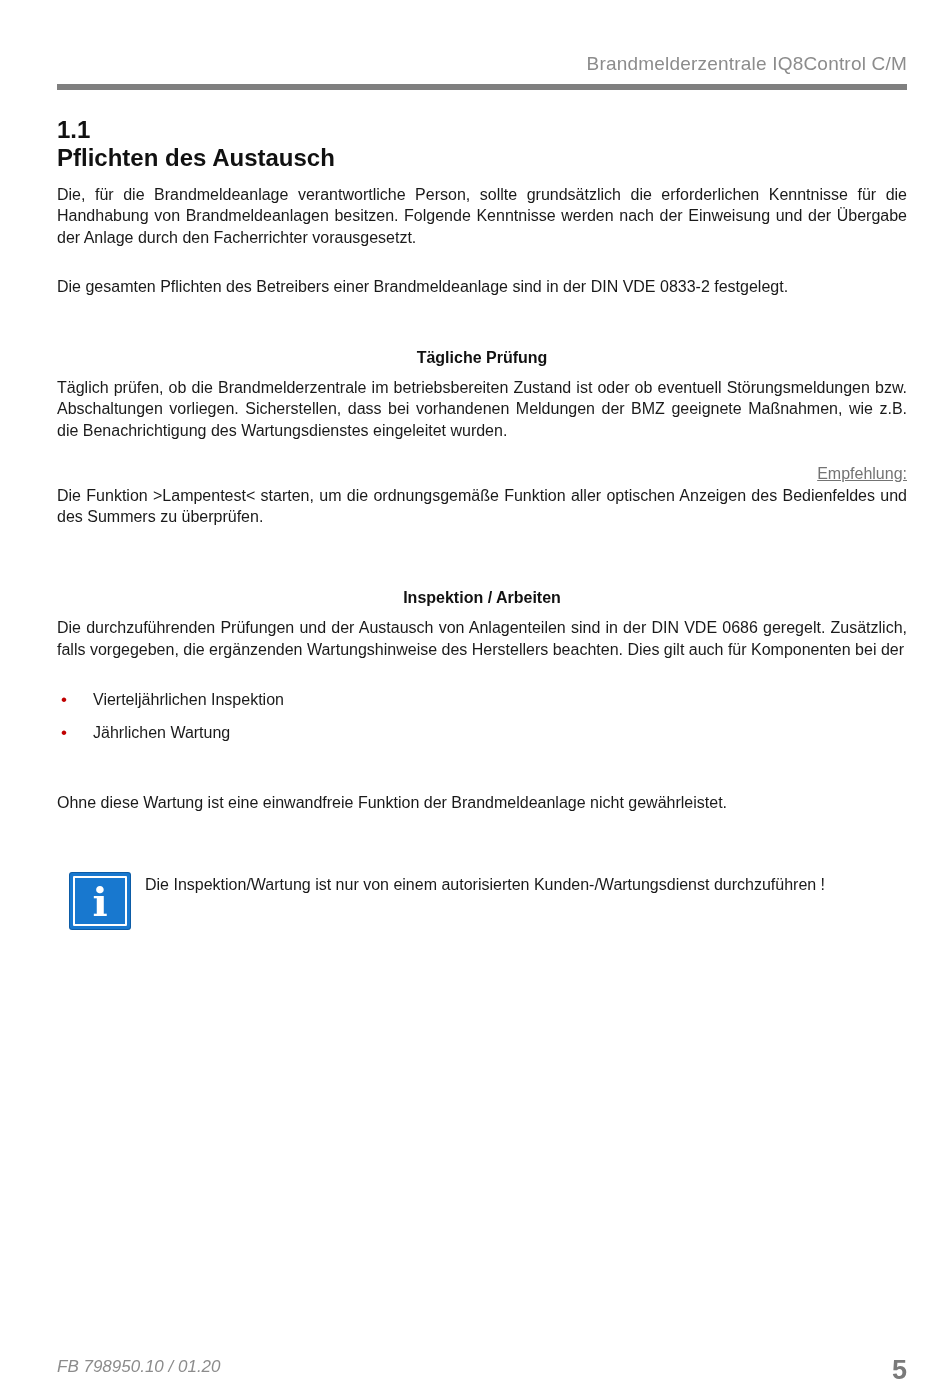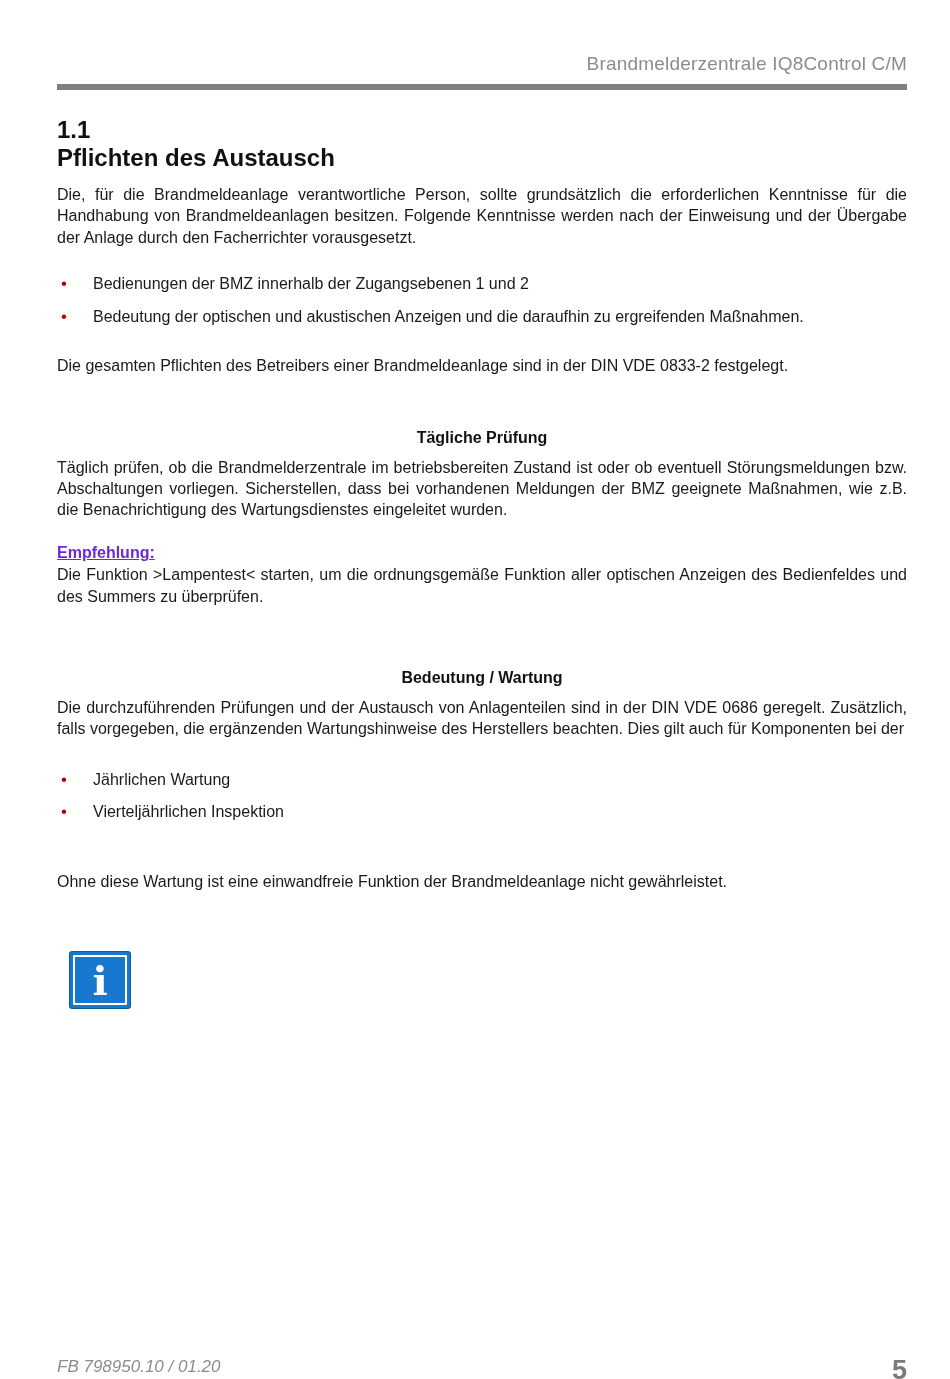--- a/index.html
+++ b/index.html
@@ -69,23 +69,24 @@
   }
 
   .sub-heading {
     font-size:16px;
     font-weight:bold;
     color:#111;
     text-align:center;
   }
   .u-label {
     font-size:16px;
-    font-weight:bold;
+    font-weight:normal;
     text-decoration:underline;
-    color:#6d28d9;
+    color:#737373;
+    text-align:right;
   }
 
   .mt-28 { margin-top:28px; }
   .mt-52 { margin-top:52px; }
   .mt-62 { margin-top:62px; }
   .mt-24 { margin-top:24px; }
   .mt-10 { margin-top:10px; }
   .mt-2  { margin-top:2px; }
   .mt-30 { margin-top:30px; }
   .mt-48 { margin-top:48px; }
@@ -160,49 +161,46 @@
   <div class="doc-header margins">Brandmelderzentrale IQ8Control C/M</div>
   <div class="header-rule margins"></div>
 
   <div class="section-heading margins">
     <span class="sec-num">1.1</span>
     <span>Pflichten des Austausch</span>
   </div>
 
   <div class="para margins">Die, für die Brandmeldeanlage verantwortliche Person, sollte grundsätzlich die erforderlichen Kenntnisse für die Handhabung von Brandmeldeanlagen besitzen. Folgende Kenntnisse werden nach der Einweisung und der Übergabe der Anlage durch den Facherrichter vorausgesetzt.</div>
 
-  <div class="bullet-list margins">
-    <div class="bullet-item">Bedienungen der BMZ innerhalb der Zugangsebenen 1 und 2</div>
-    <div class="bullet-item">Bedeutung der optischen und akustischen Anzeigen und die daraufhin zu ergreifenden Maßnahmen.</div>
-  </div>
 
   <div class="para no-justify margins mt-28">Die gesamten Pflichten des Betreibers einer Brandmeldeanlage sind in der DIN VDE 0833-2 festgelegt.</div>
 
   <div class="sub-heading margins mt-52">Tägliche Prüfung</div>
   <div class="para margins mt-10">Täglich prüfen, ob die Brandmelderzentrale im betriebsbereiten Zustand ist oder ob eventuell Störungsmeldungen bzw. Abschaltungen vorliegen. Sicherstellen, dass bei vorhandenen Meldungen der BMZ geeignete Maßnahmen, wie z.B. die Benachrichtigung des Wartungsdienstes eingeleitet wurden.</div>
 
   <div class="u-label margins mt-24">Empfehlung:</div>
   <div class="para margins mt-2">Die Funktion &gt;Lampentest&lt; starten, um die ordnungsgemäße Funktion aller optischen Anzeigen des Bedienfeldes und des Summers zu überprüfen.</div>
 
-  <div class="sub-heading margins mt-62">Bedeutung / Wartung</div>
+  <div class="sub-heading margins mt-62">Inspektion / Arbeiten</div>
   <div class="para margins mt-10">Die durchzuführenden Prüfungen und der Austausch von Anlagenteilen sind in der DIN VDE 0686 geregelt. Zusätzlich, falls vorgegeben, die ergänzenden Wartungshinweise des Herstellers beachten. Dies gilt auch für Komponenten bei der</div>
 
   <div class="bullet-list margins mt-30">
+    <div class="bullet-item">Vierteljährlichen Inspektion</div>
     <div class="bullet-item">Jährlichen Wartung</div>
-    <div class="bullet-item">Vierteljährlichen Inspektion</div>
   </div>
 
   <div class="para no-justify margins mt-48">Ohne diese Wartung ist eine einwandfreie Funktion der Brandmeldeanlage nicht gewährleistet.</div>
 
   <div class="info-note">
     <div class="info-icon">
       <div class="frame"></div>
       <div class="glyph">i</div>
     </div>
     <div class="info-text">
+      <div class="line1">Die Inspektion/Wartung ist nur von einem autorisierten Kunden-/Wartungsdienst durchzuführen !</div>
     </div>
   </div>
 
   <div class="doc-footer">
     <div class="footer-ref">FB 798950.10 / 01.20</div>
     <div class="footer-page">5</div>
   </div>
 
 </div>
 

